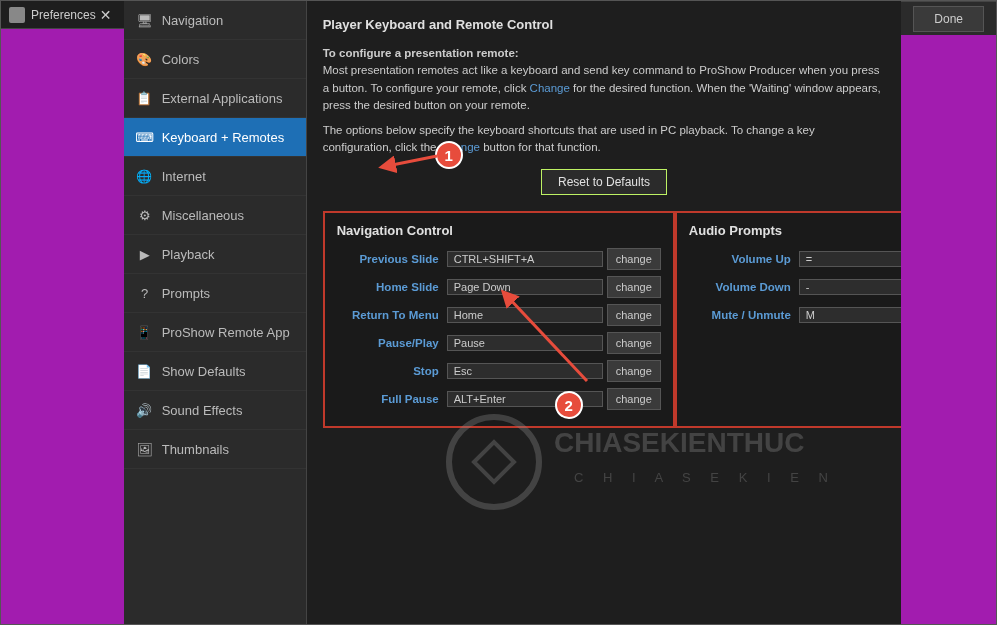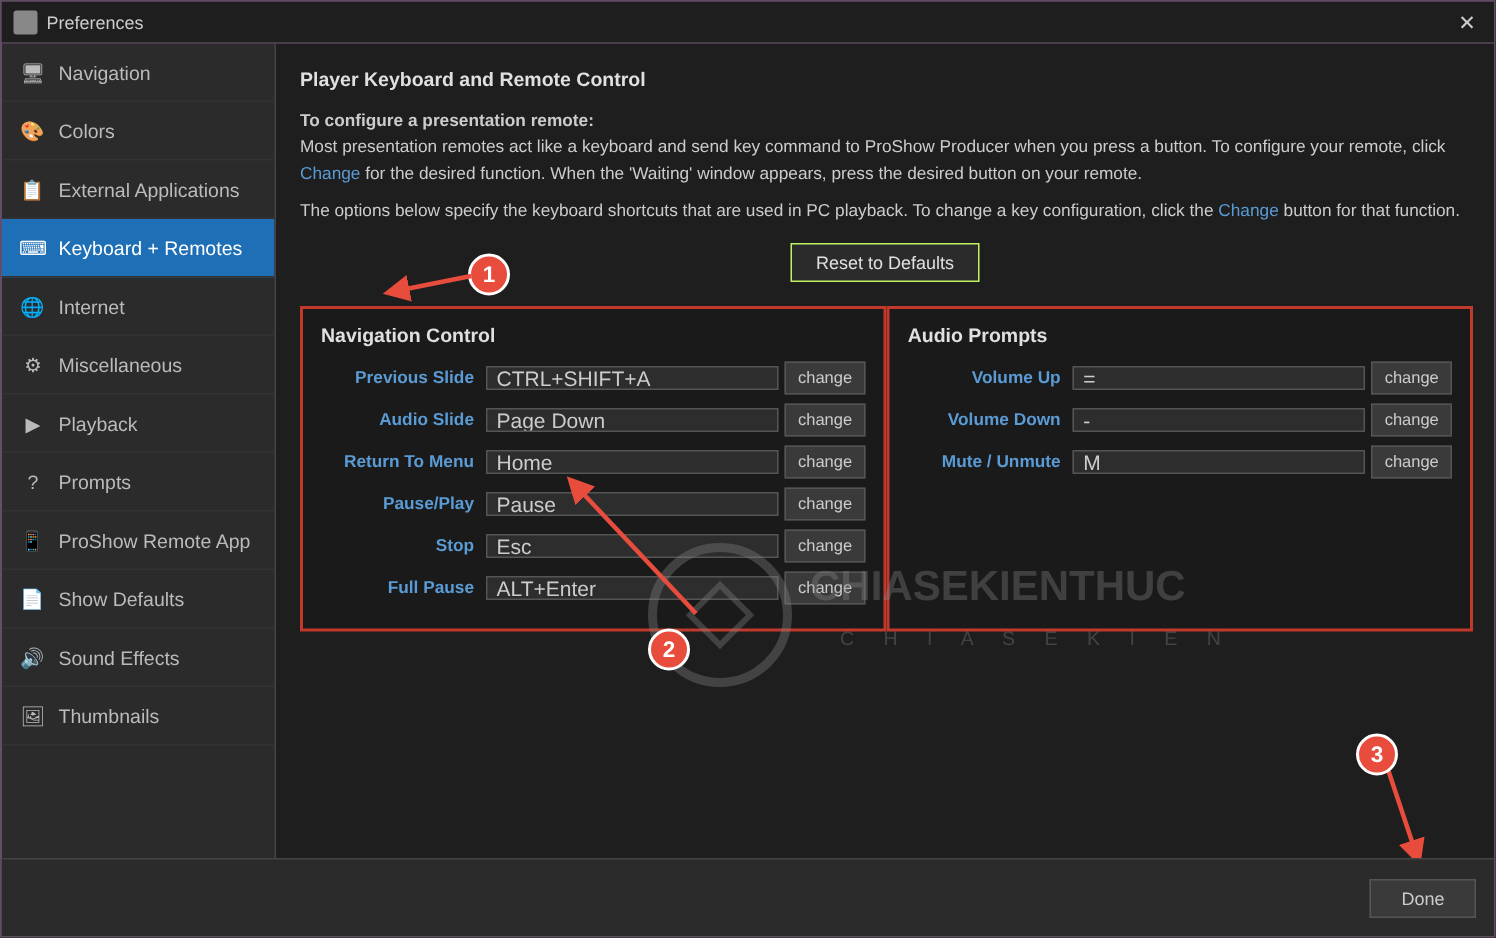--- a/index.html
+++ b/index.html
@@ -9,22 +9,22 @@
       background: #1a1a1a;
       color: #ccc;
       width: 997px;
       height: 625px;
       overflow: hidden;
     }
     .window {
       width: 997px;
       height: 625px;
       display: flex;
-      flex-direction: column;
-      background: #d946ef;
+      flex-direction: row;
+      background: #a21caf;
       border: 1px solid #555;
     }
     .titlebar {
       background: #1e1e1e;
       height: 28px;
       display: flex;
       align-items: center;
       padding: 0 8px;
       border-bottom: 1px solid #444;
       flex-shrink: 0;
@@ -154,38 +154,38 @@
       color: #5b9bd5;
       font-size: 11.5px;
       padding-right: 8px;
       flex-shrink: 0;
       font-weight: bold;
     }
     .control-input {
       background: #2d2d2d;
       border: 1px solid #555;
       color: #ccc;
-      font-size: 14px;
+      font-size: 11px;
       padding: 3px 6px;
       flex: 1;
       height: 16px;
     }
     .change-btn {
       background: #3a3a3a;
       border: 1px solid #555;
       color: #ccc;
       font-size: 11px;
       padding: 3px 8px;
       margin-left: 4px;
       cursor: pointer;
       height: 22px;
       flex-shrink: 0;
     }
     .footer {
-      height: 52px;
+      height: 34px;
       background: #2b2b2b;
       border-top: 1px solid #444;
       display: flex;
       align-items: center;
       justify-content: flex-end;
       padding: 0 12px;
       flex-shrink: 0;
     }
     .done-btn {
       background: #3a3a3a;
@@ -311,21 +311,21 @@
 
         <div class="panel panel-nav">
           <div class="panel-title">Navigation Control</div>
           <div id="nav-controls-container">
               <div class="control-row">
                 <span class="control-label">Previous Slide</span>
                 <input class="control-input" type="text" value="CTRL+SHIFT+A" style="">
                 <button class="change-btn">change</button>
               </div>
               <div class="control-row">
-                <span class="control-label">Audio Slide</span>
+                <span class="control-label">Home Slide</span>
                 <input class="control-input" type="text" value="Page Down" style="">
                 <button class="change-btn">change</button>
               </div>
               <div class="control-row">
                 <span class="control-label">Return To Menu</span>
                 <input class="control-input" type="text" value="Home" style="">
                 <button class="change-btn">change</button>
               </div>
               <div class="control-row">
                 <span class="control-label">Pause/Play</span>

